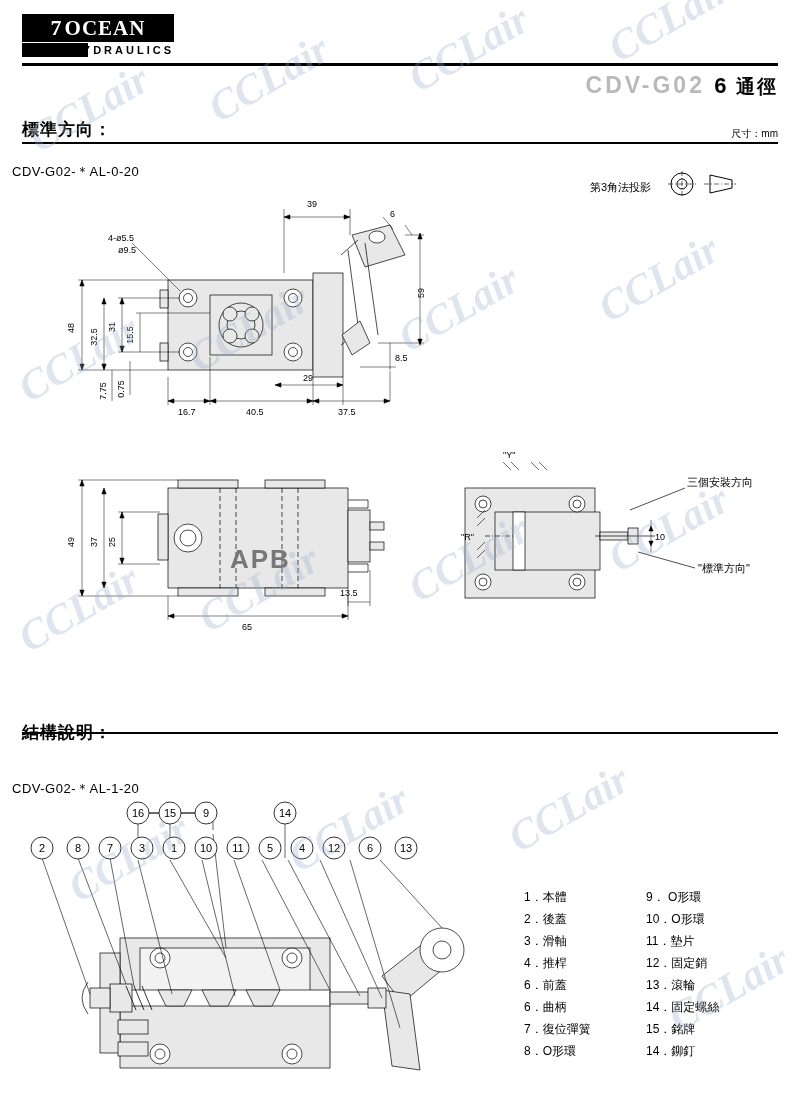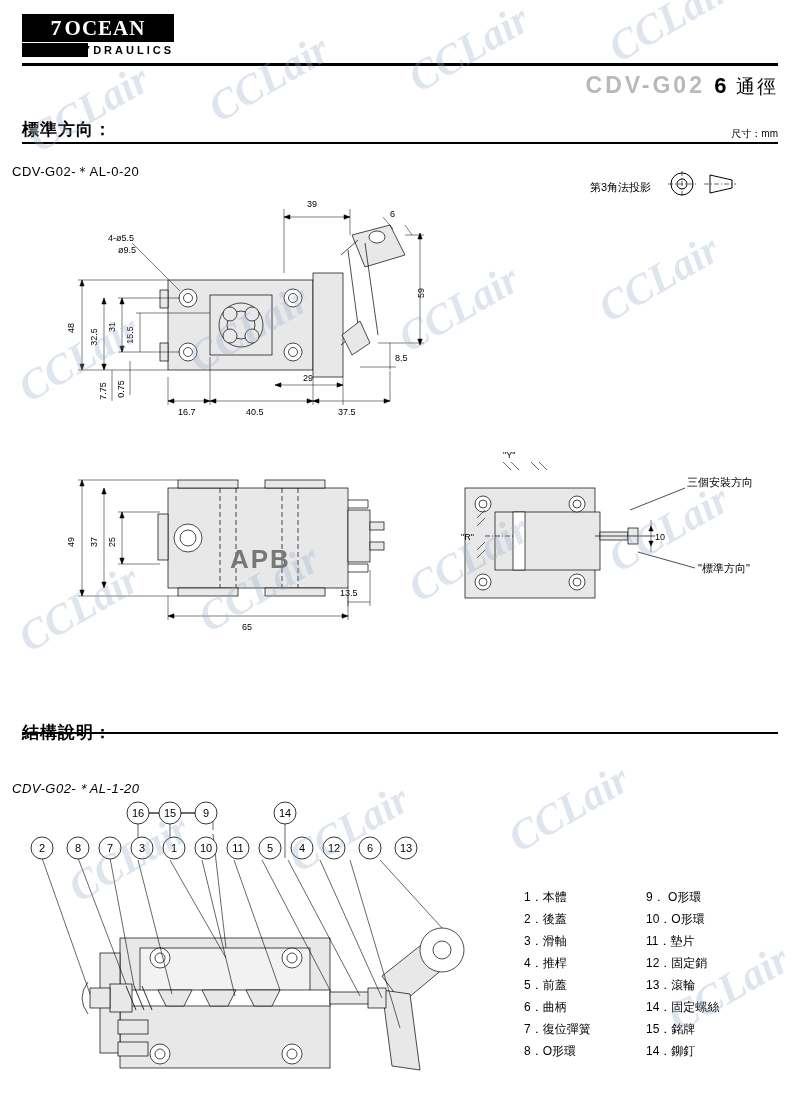--- a/index.html
+++ b/index.html
@@ -37,21 +37,21 @@
   }
   .hdr-rule{
     position:absolute;left:22px;top:63px;width:756px;height:3px;background:#000;
   }
   .hdr-sub{
     position:absolute;right:22px;top:72px;
     font-size:23px;font-weight:bold;color:#b9b9b9;letter-spacing:3px;
     font-family:"Liberation Sans", sans-serif;
   }
   .hdr-sub .big{color:#000;font-size:22px;letter-spacing:0;}
-  .hdr-sub .tong{color:#000;font-size:19px;font-weight:normal;letter-spacing:2px;}
+  .hdr-sub .tong{color:#000;font-size:19px;font-weight:bold;letter-spacing:2px;}
 
   
   .sec{
     position:absolute;font-size:17px;font-weight:bold;letter-spacing:1px;
   }
   .sec-rule{position:absolute;height:2px;background:#000;}
   .unit{
     position:absolute;font-size:10px;color:#000;
   }
   .model{
@@ -340,21 +340,21 @@
         <text x="6" y="100">"R"</text>
         <text x="200" y="100">10</text>
         <text x="232" y="46" font-size="11">三個安裝方向</text>
         <text x="243" y="132" font-size="11">"標準方向"</text>
       </g>
     </svg>
   </div>
 
   <div class="sec" style="left:22px;top:721px;">結構說明：</div>
   <div class="sec-rule" style="left:22px;top:732px;width:756px;"></div>
-  <div class="model" style="left:12px;top:780px;font-style:italic;">CDV-G02-＊AL-1-20</div>
+  <div class="model" style="left:12px;top:780px;">CDV-G02-＊AL-1-20</div>
 
   <div class="draw" style="left:30px;top:798px;">
     <svg width="470" height="290" viewBox="0 0 470 290" font-family="Liberation Sans, sans-serif" font-size="11">
 
       <g stroke="#000" fill="none" stroke-width="0.7">
         <rect x="90" y="140" width="210" height="130" fill="#e8e8e8"></rect>
         <rect x="70" y="155" width="20" height="100" fill="#e8e8e8"></rect>
         <rect x="110" y="150" width="170" height="50" fill="#f2f2f2"></rect>
         <circle cx="130" cy="160" r="10" fill="#fff"></circle>
           <circle cx="130" cy="160" r="5" fill="#fff"></circle>
@@ -454,21 +454,21 @@
       </g>
     </svg>
   </div>
 
   <div class="parts">
     <div class="parts-col c1">
       <div class="row">1．本體</div>
       <div class="row">2．後蓋</div>
       <div class="row">3．滑軸</div>
       <div class="row">4．推桿</div>
-      <div class="row">5．前蓋</div>
+      <div class="row">6．前蓋</div>
       <div class="row">6．曲柄</div>
       <div class="row">7．復位彈簧</div>
       <div class="row">8．O形環</div>
     </div>
     <div class="parts-col c2">
       <div class="row">9． O形環</div>
       <div class="row">10．O形環</div>
       <div class="row">11．墊片</div>
       <div class="row">12．固定銷</div>
       <div class="row">13．滾輪</div>

